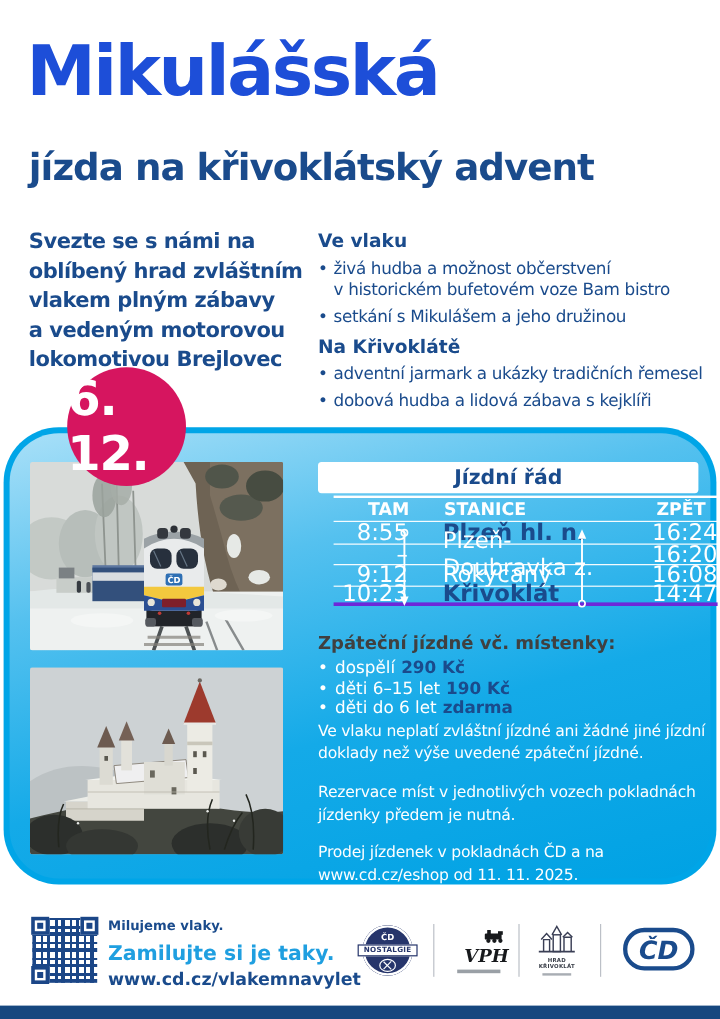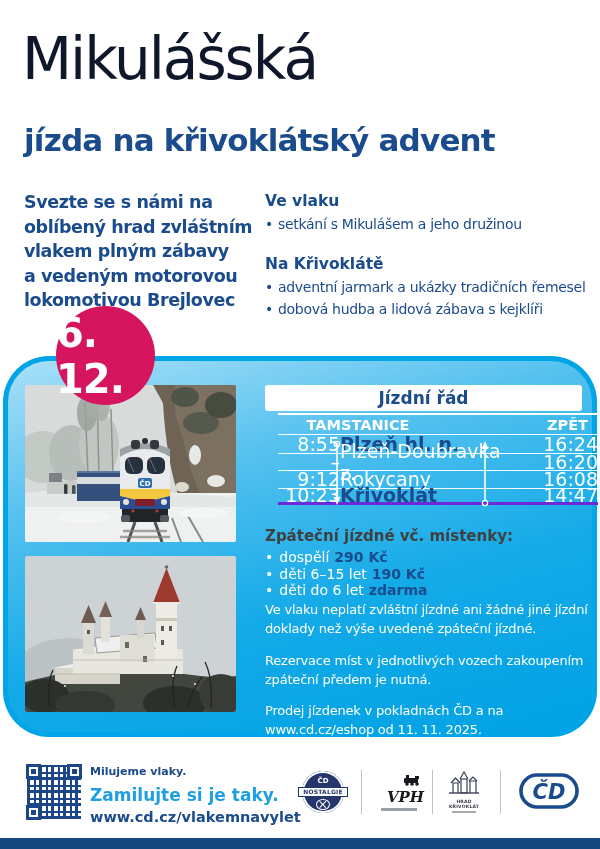--- a/index.html
+++ b/index.html
@@ -4,39 +4,39 @@
 <style>
   * { margin:0; padding:0; box-sizing:border-box; }
   html,body { background:#ffffff; }
   .poster {
     position:relative; width:600px; height:849px; background:#fff;
     font-family:"DejaVu Sans", sans-serif; overflow:hidden; color:#1a4b8c;
   }
 
   
   .title {
-    position:absolute; left:22px; top:30px; font-size:58px; font-weight:normal;
-    letter-spacing:-2px; color:#0f172a; line-height:1;
+    position:absolute; left:22px; top:30px; font-size:58px; font-weight:bold;
+    letter-spacing:-2px; color:#1d4ed8; line-height:1;
   }
   .subtitle {
     position:absolute; left:24px; top:122px; font-size:31px; font-weight:bold;
     letter-spacing:-0.8px; color:#1a4b8c;
   }
   .intro {
     position:absolute; left:24px; top:190px; width:270px; font-size:17.5px;
     font-weight:bold; line-height:24.5px; letter-spacing:-0.4px;
     white-space:pre-line; color:#1a4b8c;
   }
 
   .right-col { position:absolute; left:265px; top:192px; width:332px; color:#1a4b8c; }
   .right-col h3 { font-size:15.5px; font-weight:bold; margin-bottom:5px; }
   .blist { list-style:none; font-size:14px; letter-spacing:-0.3px; line-height:1.32; }
   .blist li { position:relative; padding-left:13px; margin-bottom:3px; white-space:pre-line; }
   .blist li::before { content:"•"; position:absolute; left:0; top:0; }
-  .gap-above { margin-top:22px; }
+  .gap-above { margin-top:7px; }
 
   
   .date-circle {
     position:absolute; left:56px; top:306px; width:99px; height:99px;
     border-radius:50%; background:#d6155f; z-index:6;
     display:flex; align-items:center; justify-content:center;
     color:#fff; font-size:40px; font-weight:bold; letter-spacing:-1px;
   }
 
   
@@ -62,21 +62,21 @@
   }
   .tt { position:absolute; left:278px; top:413px; width:320px; z-index:2; color:#fff; }
   .tt-head {
     display:flex; align-items:center; height:22px; font-weight:bold; font-size:14.5px;
     border-top:2.5px solid #fff; border-bottom:1.5px solid rgba(255,255,255,.95);
   }
   .tt-row { display:flex; align-items:center; height:17.5px; font-size:19px; }
   .tt-row + .tt-row { border-top:1.5px solid rgba(255,255,255,.95); }
   .tt-row:last-child { border-bottom:3px solid #6d28d9; }
   .c-tam { width:63px; text-align:right; }
-  .c-st  { width:183px; }
+  .c-st  { width:183px; padding-left:29px; }
   .c-zp  { flex:1; padding-left:4px;margin-left:19px; }
   .st-b  { color:#1a4b8c; font-weight:bold; }
   .tt-arrow { position:absolute; z-index:3; }
 
   
   .price-head { position:absolute; left:265px; top:527px; z-index:2; font-size:15px; font-weight:bold; color:#404040; }
   .price-list { position:absolute; left:265px; top:549px; z-index:2; font-size:14px; color:#fff; }
   .price-list .row { display:flex; align-items:baseline; height:16.5px; }
   .price-list .dot { margin-right:6px; }
   .price-list .val { color:#1a4b8c; font-weight:bold; margin-left:5px; }
@@ -137,20 +137,22 @@
   <div class="subtitle">jízda na křivoklátský advent</div>
   <div class="intro">Svezte se s námi na
 oblíbený hrad zvláštním
 vlakem plným zábavy
 a vedeným motorovou
 lokomotivou Brejlovec</div>
 
   <div class="right-col">
     <h3>Ve vlaku</h3>
     <ul class="blist">
+      <li>živá hudba a možnost občerstvení
+v historickém bufetovém voze Bam bistro</li>
       <li>setkání s Mikulášem a jeho družinou</li>
     </ul>
     <h3 class="gap-above">Na Křivoklátě</h3>
     <ul class="blist">
       <li>adventní jarmark a ukázky tradičních řemesel</li>
       <li>dobová hudba a lidová zábava s kejklíři</li>
     </ul>
   </div>
 
   <div class="date-circle">
@@ -313,21 +315,21 @@
     </div>
     <div class="row">
       <span class="dot">•</span>
       <span>děti do 6 let</span>
       <span class="val">zdarma</span>
     </div>
   </div>
 
   <div class="notes">
     <p>Ve vlaku neplatí zvláštní jízdné ani žádné jiné jízdní doklady než výše uvedené zpáteční jízdné.</p>
-    <p>Rezervace míst v jednotlivých vozech zakoupením zpáteční předem je nutná.</p>
+    <p>Rezervace míst v jednotlivých vozech pokladnách jízdenky předem je nutná.</p>
     <p>Prodej jízdenek v pokladnách ČD a na www.cd.cz/eshop od 11. 11. 2025.</p>
   </div>
 
   <div class="qr">
     <div class="qr-noise"></div>
     <div class="qr-finder qr-tl"></div>
     <div class="qr-finder qr-tr"></div>
     <div class="qr-finder qr-bl"></div>
   </div>
 

